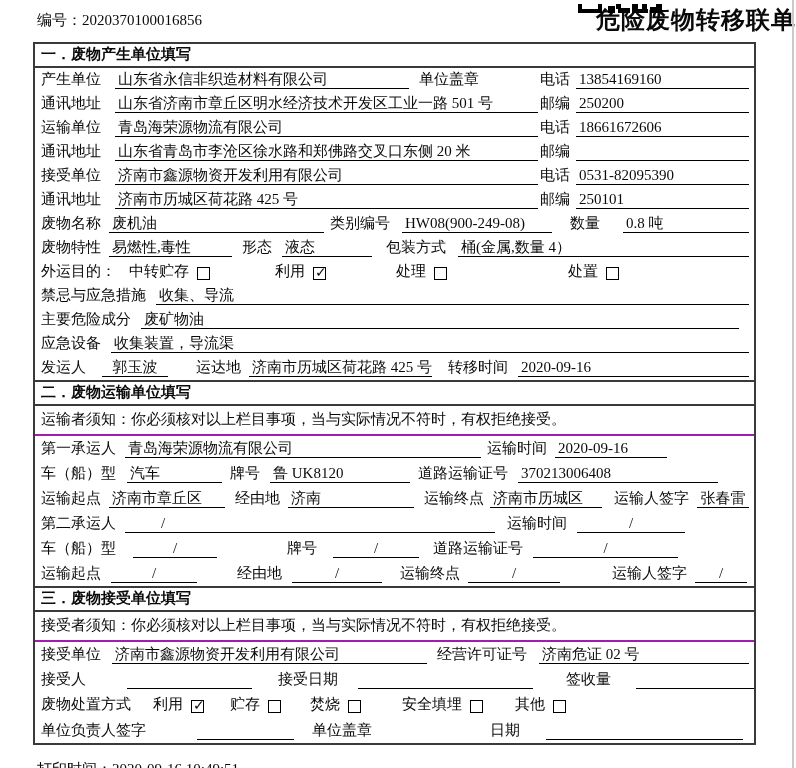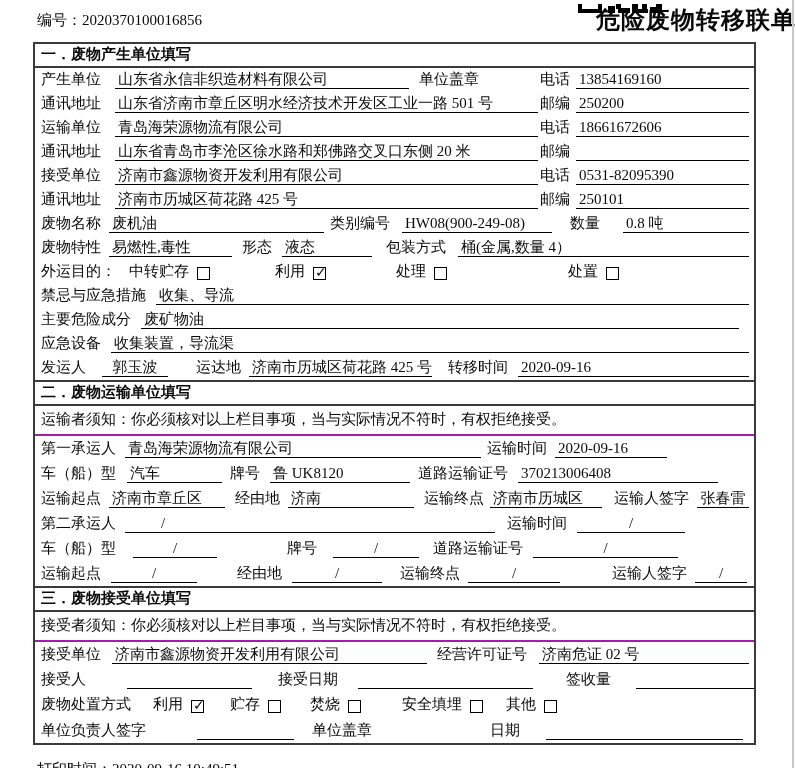--- a/index.html
+++ b/index.html
@@ -53,21 +53,21 @@
   .w80{width:80px}.w84{width:84px}.w86{width:86px}.w90{width:90px}.w92{width:92px}
   .w95{width:95px}.w97{width:97px}.w107{width:107px}.w108{width:108px}.w112{width:112px}
   .w116{width:116px}.w118{width:118px}.w123{width:123px}.w125{width:125px}.w126{width:126px}
   .w140{width:140px}.w145{width:145px}.w150{width:150px}.w175{width:175px}.w183{width:183px}
   .w200{width:200px}.w215{width:215px}.w294{width:294px}.w315{width:315px}.w356{width:356px}
   .w370{width:370px}.w423{width:423px}
   .ml4{margin-left:4px}.ml6{margin-left:6px}.ml8{margin-left:8px}.ml9{margin-left:9px}
   .ml10{margin-left:10px}.ml12{margin-left:12px}.ml14{margin-left:14px}.ml15{margin-left:26px}
   .ml16{margin-left:16px}.ml18{margin-left:18px}.ml20{margin-left:20px}.ml23{margin-left:23px}
   .ml24{margin-left:24px}.ml26{margin-left:26px}.ml28{margin-left:28px}.ml29{margin-left:29px}
-  .ml33{margin-left:33px}.ml36{margin-left:23px}.ml39{margin-left:39px}.ml40{margin-left:40px}
+  .ml33{margin-left:33px}.ml36{margin-left:32px}.ml39{margin-left:39px}.ml40{margin-left:40px}
   .ml41{margin-left:41px}.ml49{margin-left:49px}.ml52{margin-left:52px}.ml65{margin-left:65px}
   .ml70{margin-left:70px}.ml116{margin-left:116px}.ml121{margin-left:121px}
   .mr2{margin-right:2px}.mr6{margin-right:6px}.mr10{margin-right:10px}
 </style>
 </head>
 <body>
 
 <div class="page">
 
   <div class="serial"><span>编号：</span><span>2020370100016856</span></div>

